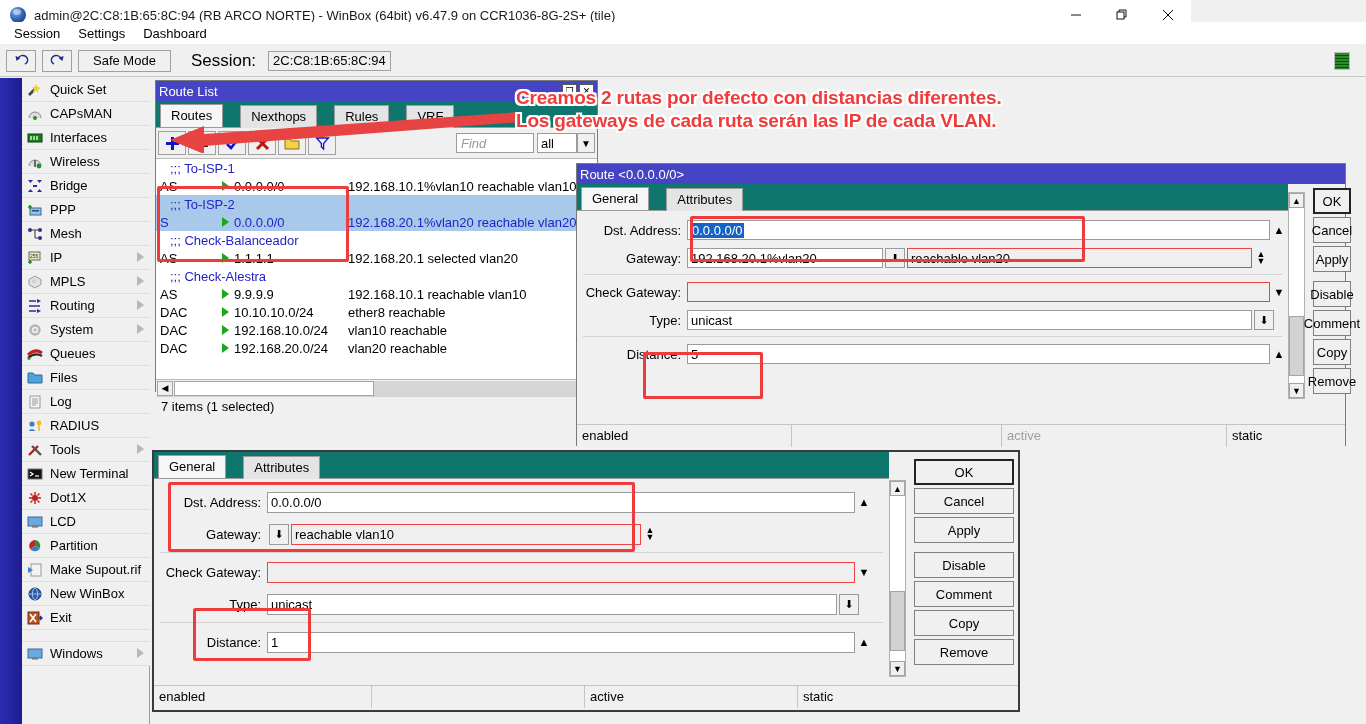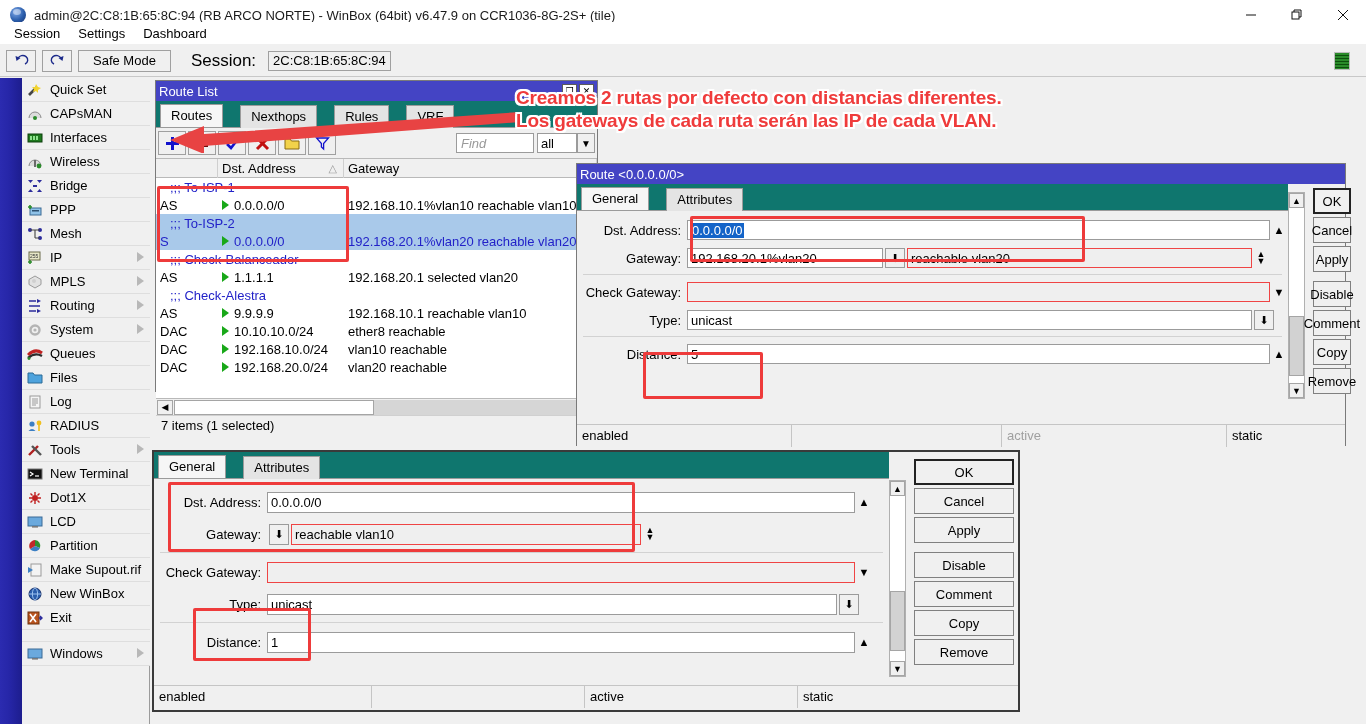--- a/index.html
+++ b/index.html
@@ -9,21 +9,21 @@
     overflow: hidden;
     font-family: "Liberation Sans", sans-serif;
     font-size: 13px;
     background: #f0f0f0;
     color: #000;
   }
   #root { position: relative; width: 1366px; height: 724px; }
 
   
   .winbar {
-    position: absolute; left: 0; top: 0; width: 1366px; height: 30px;
+    position: absolute; left: 0; top: 0; width: 1191px; height: 30px;
     background: #ffffff;
     display: flex; align-items: center;
   }
   .winbar-icon {
     width: 16px; height: 16px; margin-left: 10px; margin-right: 8px;
     border-radius: 50%;
     background: radial-gradient(circle at 35% 32%, #7da7e8 0%, #2a5dab 55%, #17306b 100%);
     position: relative; flex: none;
   }
   .winbar-icon::after {
@@ -593,28 +593,20 @@
         </svg>
       </div>
       <div class="rl-find">
         <div class="rl-find-input">Find</div>
         <div class="rl-filter">all</div>
         <div class="rl-filter-drop">▼</div>
       </div>
     </div>
 
     <div class="rl-grid">
-      <div class="rl-head">
-        <div class="c-flag"></div>
-        <div class="c-dst">
-          <span>Dst. Address</span>
-          <span class="sort-glyph">△</span>
-        </div>
-        <div class="c-gw">Gateway</div>
-      </div>
       <div id="rl-rows">
           <div class="rl-row cmt">
             <div style="flex: 1 1 0%; padding-left: 14px;">;;; To-ISP-1</div>
           </div>
           <div class="rl-row">
             <div class="c-flag">AS</div>
             <div class="c-dst">
               <span class="arrow-g"></span>
               <span>0.0.0.0/0</span>
             </div>

